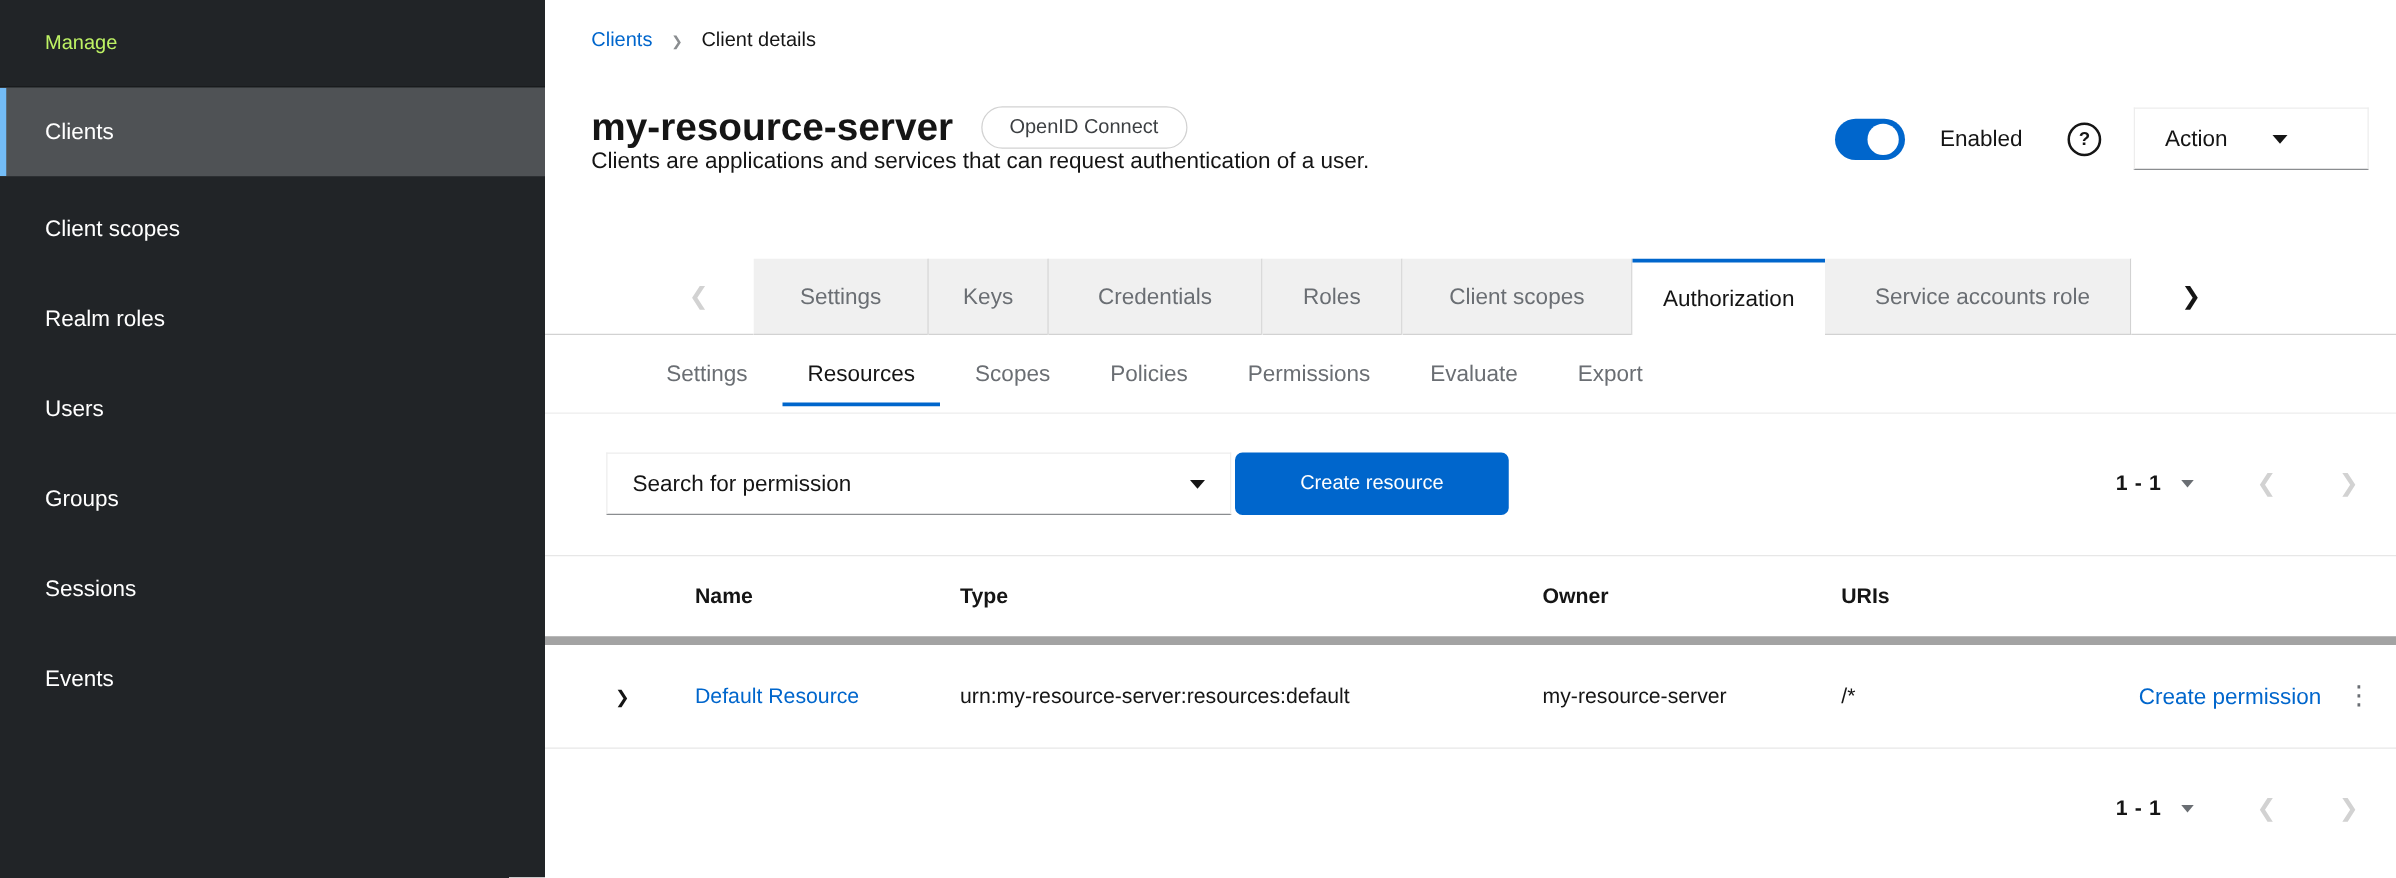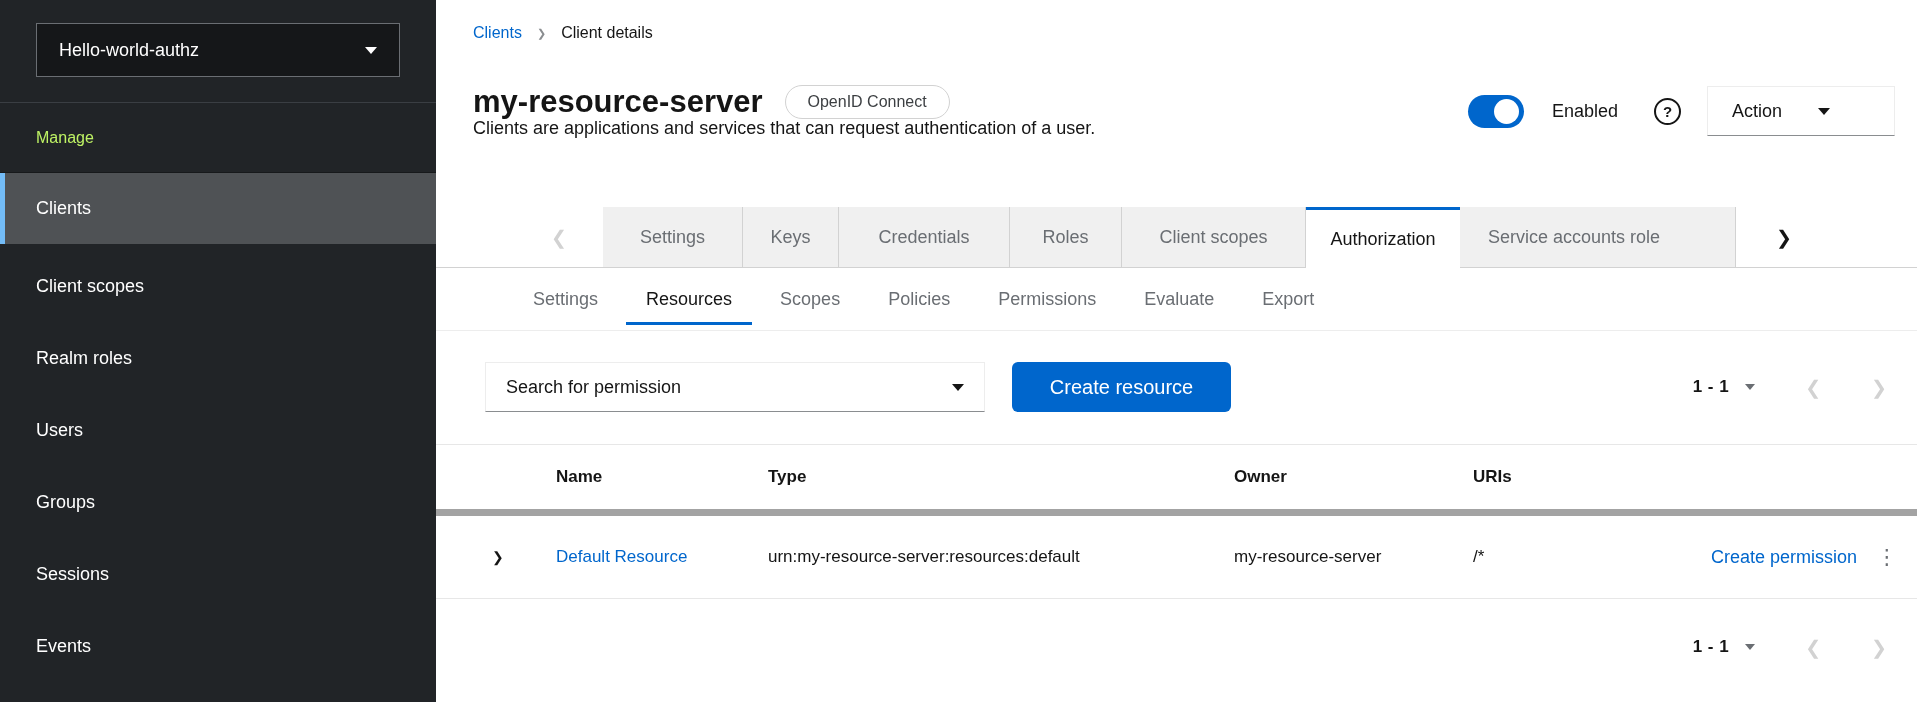--- a/index.html
+++ b/index.html
@@ -47,36 +47,36 @@
   .tabstrip{position:absolute;top:207px;left:0;right:0;height:61px;display:flex}
   .tabstrip>*{box-shadow:inset 0 -1px 0 #d2d2d2;box-sizing:border-box}
   .tab-scroll{display:flex;align-items:center;background:#fff}
   .tab-scroll.left{width:167px;justify-content:flex-end;padding-right:36px}
   .tab-scroll.right{flex:1;justify-content:flex-start;padding-left:40px}
   .scroll-chev{font-size:19px;font-weight:700;color:#151515;cursor:pointer}
   .scroll-chev.disabled{color:#d2d2d2;cursor:default}
   .tab{display:flex;align-items:center;justify-content:center;background:#f0f0f0;border-right:1px solid #d2d2d2;
     color:#6a6e73;font-size:18px;cursor:pointer;white-space:nowrap}
   .tab.t1{width:140px}.tab.t2{width:96px}.tab.t3{width:171px}.tab.t4{width:112px}.tab.t5{width:184px}
-  .tab.t6{width:154px}.tab.t7{width:276px;justify-content:flex-start;padding-left:28px;overflow:hidden}
+  .tab.t6{width:154px}.tab.t7{width:245px;justify-content:flex-start;padding-left:40px;overflow:hidden}
   .tab.active{background:#fff;color:#151515;border-top:3px solid #0066cc;border-right:none;box-shadow:none}
 
   
   .subtabs{position:absolute;top:268px;left:0;right:0;height:63px;display:flex;padding-left:73px;
     box-sizing:border-box;border-bottom:1px solid #ededed}
   .subtab{display:flex;align-items:center;padding:0 24px;font-size:18px;color:#6a6e73;position:relative;cursor:pointer}
   .subtab.active{color:#151515}
   .subtab.active::after{content:"";position:absolute;left:4px;right:4px;bottom:5px;height:3px;background:#0066cc}
 
   
   .search-select{position:absolute;top:362px;left:49px;width:500px;height:50px;box-sizing:border-box;background:#fff;
     border:1px solid #ededed;border-bottom:1px solid #8a8d90;display:flex;align-items:center;
     justify-content:space-between;padding:0 20px;font-size:18px;cursor:pointer;color:#151515}
-  .btn-primary{position:absolute;top:362px;left:576px;width:219px;height:50px;background:#0066cc;color:#fff;
-    border:none;border-radius:6px;font-size:20px;font-family:inherit;cursor:pointer}
+  .btn-primary{position:absolute;top:362px;left:552px;width:219px;height:50px;background:#0066cc;color:#fff;
+    border:none;border-radius:6px;font-size:16px;font-family:inherit;cursor:pointer}
   .pagination{position:absolute;right:30px;height:50px;display:flex;align-items:center}
   .pagination.top{top:362px}
   .pagination.bottom{top:622px}
   .pag-range{font-weight:700;font-size:17px;letter-spacing:.5px}
   .pag-menu{margin-left:16px;display:flex;align-items:center;cursor:pointer}
   .pag-nav{margin-left:50px;color:#d2d2d2;font-size:19px;font-weight:700;cursor:default}
 
   
   .res-table{position:absolute;top:444px;left:0;right:0}
   .thead,.trow{display:grid;grid-template-columns:120px 212px 466px 239px 150px 234px 60px;align-items:center}
@@ -86,26 +86,20 @@
   .expand-chev{font-size:14px;font-weight:700;color:#151515;cursor:pointer}
   .cell-action{text-align:right;font-size:18px}
   .cell-kebab{text-align:center;color:#6a6e73;font-size:21px;cursor:pointer;line-height:14px}
 </style>
 </head>
 <body>
 
 <div class="app">
 
   <aside class="sidebar">
-    <div class="sidebar-top">
-      <div class="realm-select">
-        <span>Hello-world-authz</span>
-        <span class="caret"></span>
-      </div>
-    </div>
     <div class="section-label">Manage</div>
     <nav class="side-nav">
       <div class="nav-item active">Clients</div>
       <div class="nav-item offset">Client scopes</div>
       <div class="nav-item">Realm roles</div>
       <div class="nav-item">Users</div>
       <div class="nav-item">Groups</div>
       <div class="nav-item">Sessions</div>
       <div class="nav-item">Events</div>
     </nav>

